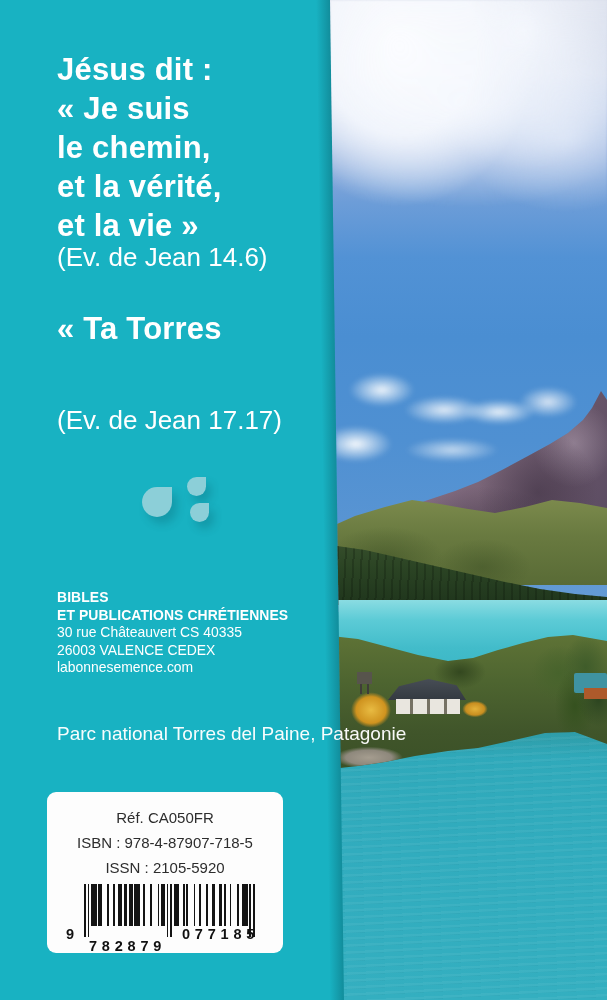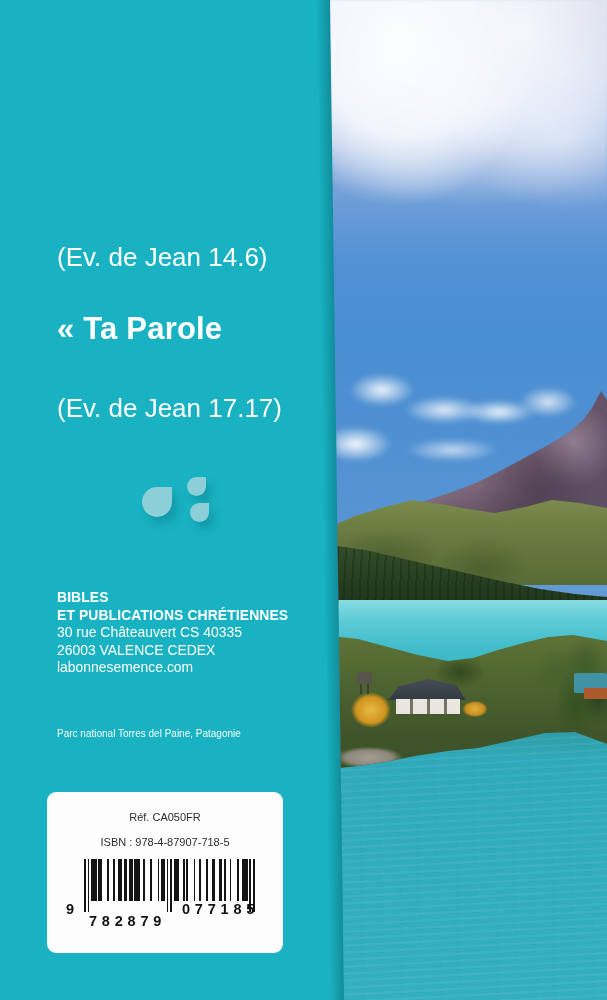--- a/index.html
+++ b/index.html
@@ -6,38 +6,38 @@
   body{width:607px;height:1000px;font-family:"Liberation Sans",sans-serif;}
   .page{position:relative;width:607px;height:1000px;background:#18b2c2;overflow:hidden;}
 
   
   .quote{position:absolute;left:57px;color:#ffffff;font-weight:700;font-size:31px;line-height:39px;letter-spacing:.2px;}
   .quote .qline{white-space:nowrap;}
   .q1{top:50px;}
   .q2{top:309px;}
   .qref{position:absolute;left:57px;color:#ffffff;font-weight:400;font-size:26px;white-space:nowrap;text-align:right;}
   .r1{top:242px;}
-  .r2{top:393px;}
+  .r2{top:405px;}
 
   
   .drop{position:absolute;background:#8ccfd8;border-radius:50% 0 50% 50%;box-shadow:5px 7px 9px rgba(0,70,80,.22);}
   .drop-big{left:142px;top:487px;width:30px;height:30px;}
   .drop-s1{left:187px;top:477px;width:19px;height:19px;}
   .drop-s2{left:190px;top:503px;width:19px;height:19px;}
 
   
   .publisher{position:absolute;left:57px;top:589px;color:#ffffff;font-size:14.5px;line-height:17.6px;transform:scaleX(.96);transform-origin:left top;}
   .publisher .bold{font-weight:700;letter-spacing:.1px;}
 
   
-  .credit{position:absolute;left:57px;top:726px;color:rgba(255,255,255,.97);font-size:10px;line-height:16.5px;}
+  .credit{position:absolute;left:57px;top:726px;color:rgba(255,255,255,.97);font-size:19px;line-height:16.5px;}
 
   
   .infobox{position:absolute;left:47px;top:792px;width:236px;height:161px;background:#fdfdfd;border-radius:9px;text-align:center;color:#2d2d2d;}
-  .infobox .iline{font-size:11px;line-height:25px;}
+  .infobox .iline{font-size:15px;line-height:25px;}
   .infobox .iline:first-child{margin-top:13px;}
   .barcode{margin-top:4px;margin-left:19px;width:208px;text-align:left;}
   .bc-row{display:flex;align-items:flex-start;}
   .bc-bars{display:flex;align-items:flex-start;height:53px;margin-left:18px;}
   .bc-mod{flex:0 0 1.8px;height:42px;}
   .bc-mod.bar{background:#141414;}
   .bc-mod.bar.guard{height:53px;}
   .bc-nums{position:relative;height:14px;margin-top:-11px;font-size:14.5px;font-weight:700;color:#111;}
   .bc-first{position:absolute;left:0;top:0;}
   .bc-g1{position:absolute;left:23px;top:12px;letter-spacing:4.8px;}
@@ -148,24 +148,31 @@
       <div class="rocks"></div>
       <div class="house-roof"></div>
       <div class="house-wall"></div>
       <div class="tower"></div>
       <div class="roofs-teal"></div>
       <div class="struct-orange"></div>
     </div>
   </div>
   <div class="edge-shadow"></div>
 
+  <div class="quote q1">
+    <div class="qline">Jésus dit :</div>
+    <div class="qline">« Je suis</div>
+    <div class="qline">le chemin,</div>
+    <div class="qline">et la vérité,</div>
+    <div class="qline">et la vie »</div>
+  </div>
   <div class="qref r1">(Ev. de Jean 14.6)</div>
 
   <div class="quote q2">
-    <div class="qline">« Ta Parole</div>
+    <div class="qline">« Ta Torres</div>
   </div>
   <div class="qref r2">(Ev. de Jean 17.17)</div>
 
   <div>
     <div class="drop drop-big"></div>
     <div class="drop drop-s1"></div>
     <div class="drop drop-s2"></div>
   </div>
 
   <div class="publisher">
@@ -176,20 +183,21 @@
     <div>labonnesemence.com</div>
   </div>
 
   <div class="credit">
     <div>Parc national Torres del Paine, Patagonie</div>
   </div>
 
   <div class="infobox">
     <div class="iline">Réf. CA050FR</div>
     <div class="iline">ISBN : 978-4-87907-718-5</div>
+    <div class="iline">ISSN : 2105-5920</div>
     <div class="barcode">
       <div class="bc-row">
         <div class="bc-bars">
             <div class="bc-mod bar guard"></div>
             <div class="bc-mod guard"></div>
             <div class="bc-mod bar guard"></div>
             <div class="bc-mod"></div>
             <div class="bc-mod bar"></div>
             <div class="bc-mod bar"></div>
             <div class="bc-mod bar"></div>

